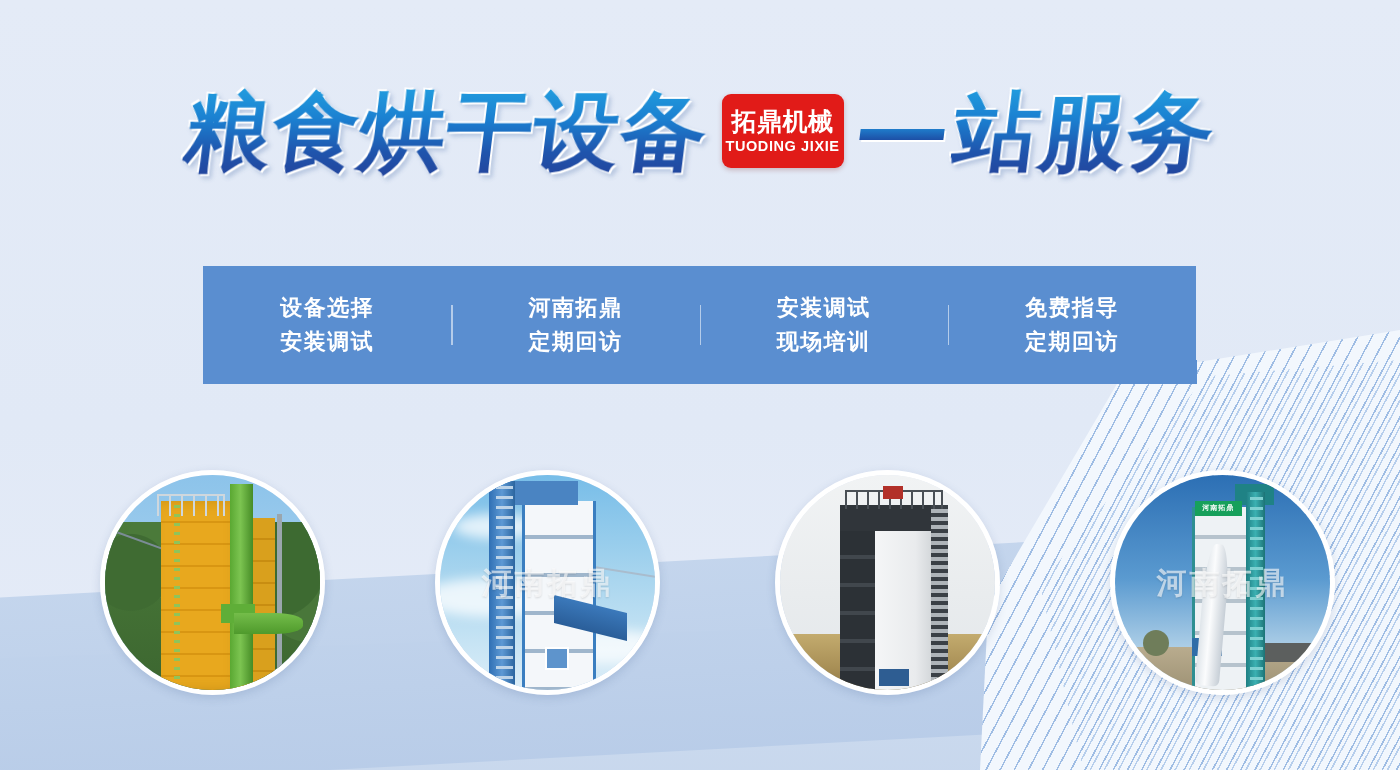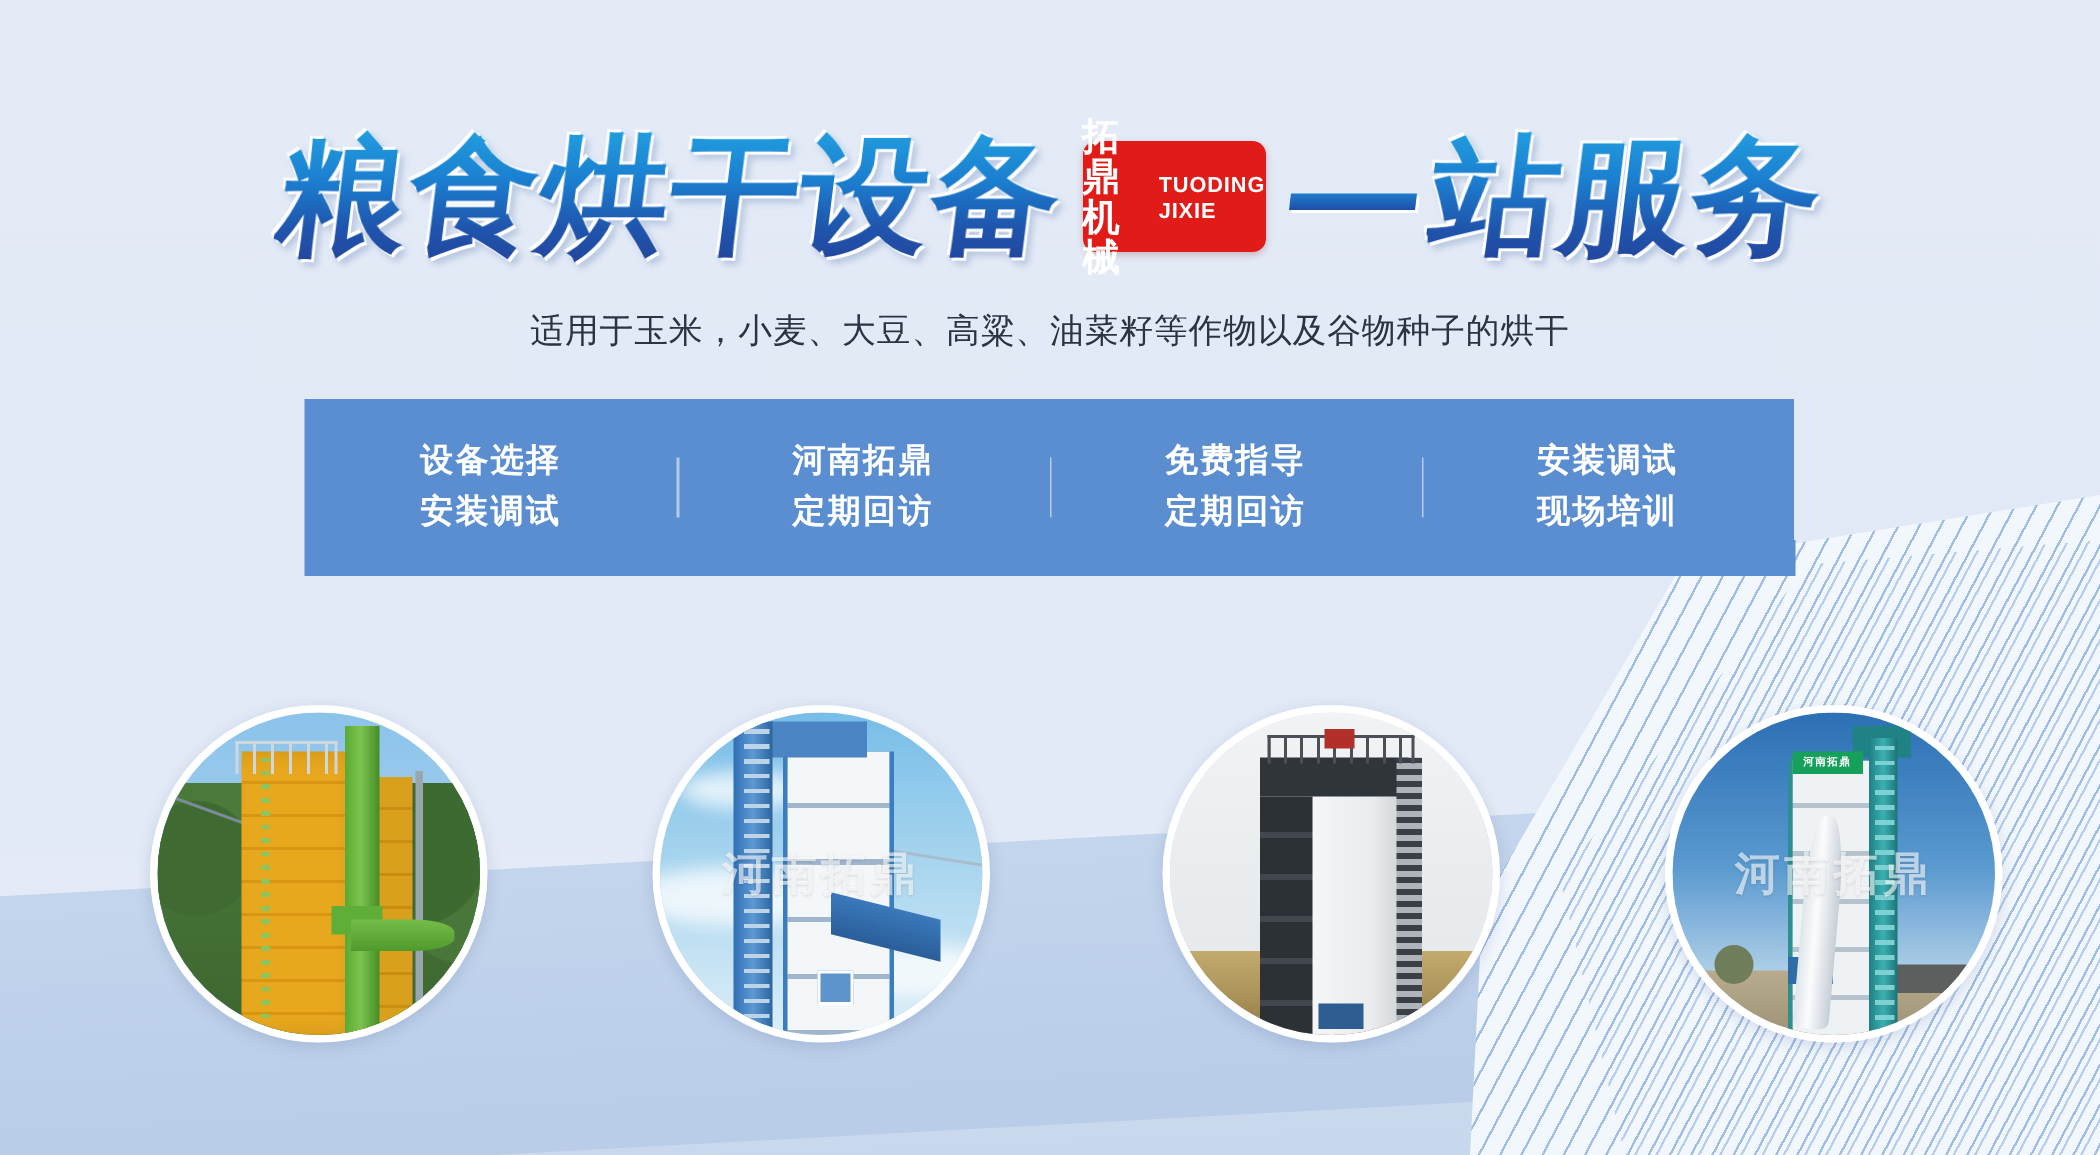--- a/index.html
+++ b/index.html
@@ -69,21 +69,21 @@
   .title-main{margin-right:14px;}
   .dash{
     width:84px;height:11px;margin:6px 10px 0 16px;
     background:linear-gradient(180deg,#1f7ccb 0%,#1d4fa6 100%);
     transform:skewX(-7deg);
     box-shadow:2px 2px 0 #ffffff;
   }
   .logo-badge{
     width:122px;height:74px;border-radius:9px;
     background:#e11b18;
-    display:flex;flex-direction:row;align-items:center;justify-content:center;
+    display:flex;flex-direction:column;align-items:center;justify-content:center;
     box-shadow:0 2px 5px rgba(120,20,20,.25);
     flex:0 0 auto;
   }
   .logo-cn{
     color:#fff;font-weight:bold;font-size:25px;line-height:27px;letter-spacing:.5px;
     font-family:"DejaVu Sans","Liberation Sans",sans-serif;
   }
   .logo-en{
     color:#fff;font-weight:bold;font-size:14.5px;line-height:17px;letter-spacing:.6px;
     margin-top:3px;
@@ -237,38 +237,37 @@
   <div class="title-row">
     <div class="title-main">粮食烘干设备</div>
     <div class="logo-badge">
       <div class="logo-cn">拓鼎机械</div>
       <div class="logo-en">TUODING JIXIE</div>
     </div>
     <div class="dash"></div>
     <div class="title-tail">站服务</div>
   </div>
 
-  <div class="subtitle">适用于玉米，小麦、大豆、高粱、油菜籽等作物以及谷物种子的烘干</div>
 
   <div class="feature-bar">
     <div class="feature-item">
       <div class="feature-line">设备选择</div>
       <div class="feature-line">安装调试</div>
     </div>
     <div class="feature-item">
       <div class="feature-line">河南拓鼎</div>
       <div class="feature-line">定期回访</div>
     </div>
     <div class="feature-item">
+      <div class="feature-line">安装调试</div>
+      <div class="feature-line">现场培训</div>
+    </div>
+    <div class="feature-item">
       <div class="feature-line">免费指导</div>
       <div class="feature-line">定期回访</div>
-    </div>
-    <div class="feature-item">
-      <div class="feature-line">安装调试</div>
-      <div class="feature-line">现场培训</div>
     </div>
   </div>
 
   <div class="photos">
 
     <div class="photo p1" style="left:100px;top:30px;">
       <div class="scene">
         <div class="sky"></div>
         <div class="trees"></div>
         <div class="wire"></div>

